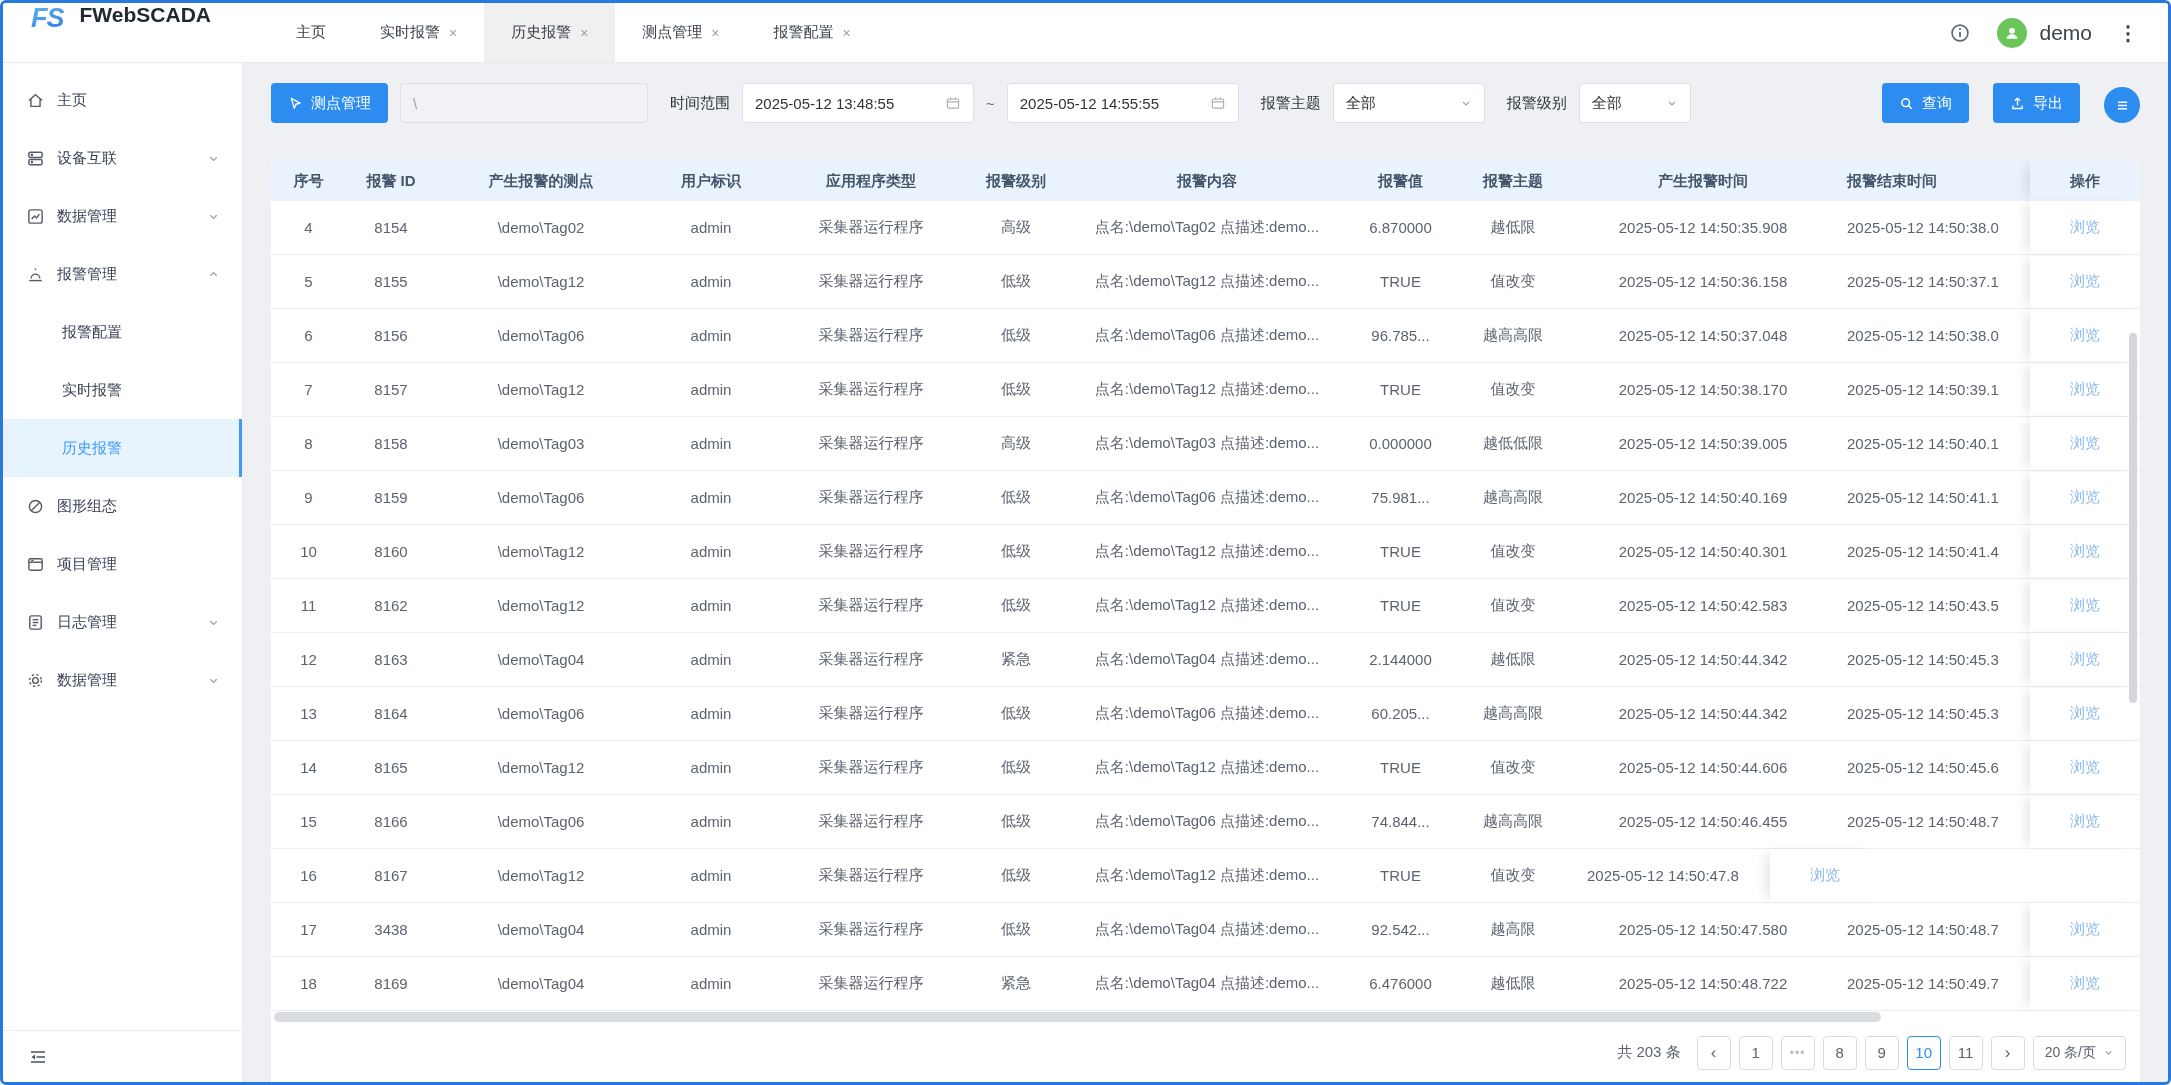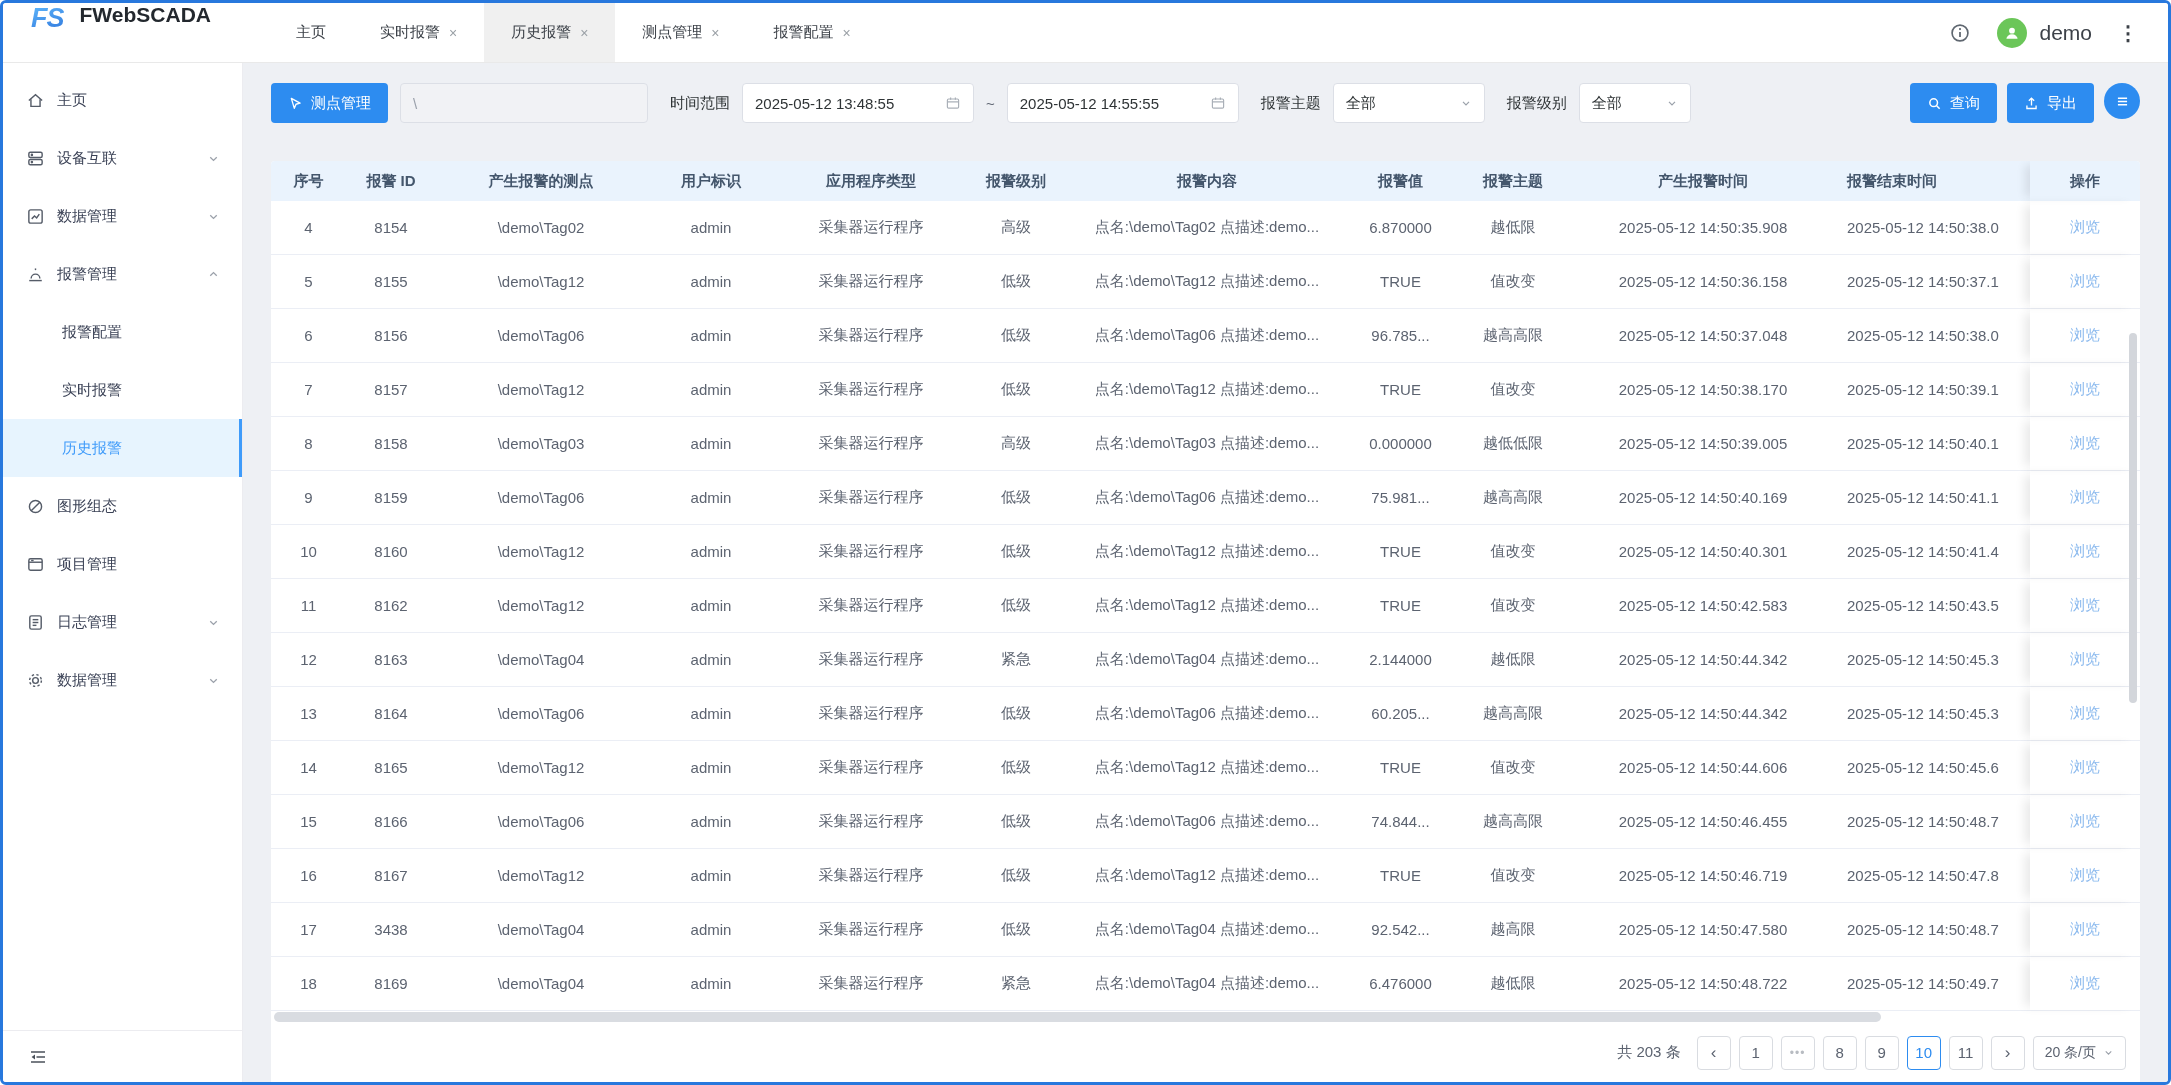--- a/index.html
+++ b/index.html
@@ -55,21 +55,21 @@
     display:flex; align-items:center; padding:0 12px; font-size:15px; color:#2f3436; }
   .point-input { width:248px; background:#f1f2f5; color:#9aa0ab; }
   .tb-label { font-size:15px; color:#2f3436; margin-left:10px; white-space:nowrap; }
   .date-input { width:232px; }
   .date-input .val { flex:1; }
   .tilde { color:#5c6370; font-size:15px; }
   .select-box { display:flex; align-items:center; }
   .select-box .val { flex:1; }
   .sel-topic { width:152px; }
   .sel-level { width:112px; }
-  .toolbar-right { margin-left:auto; display:flex; align-items:flex-start; gap:10px; }
+  .toolbar-right { margin-left:auto; display:flex; align-items:flex-end; gap:24px; }
   .round-btn { width:36px; height:36px; border-radius:50%; background:#2d8cf0; border:none;
     display:flex; align-items:center; justify-content:center; cursor:pointer; }
 
   
   .card { position:absolute; left:28px; right:28px; top:98px; bottom:0; background:#fff;
     border-radius:4px 4px 0 0; display:flex; flex-direction:column; overflow:hidden; }
   .t-head { display:flex; height:40px; background:#eaf3fd; }
   .cell { flex:0 0 auto; display:flex; align-items:center; justify-content:center;
     font-size:15px; color:#5c6370; white-space:nowrap; overflow:hidden; }
   .cell.h { font-weight:700; color:#44566c; }
@@ -597,21 +597,20 @@
           <div class="trow">
             <div class="cell c0">16</div>
             <div class="cell c1">8167</div>
             <div class="cell c2">\demo\Tag12</div>
             <div class="cell c3">admin</div>
             <div class="cell c4">采集器运行程序</div>
             <div class="cell c5">低级</div>
             <div class="cell c6">点名:\demo\Tag12 点描述:demo...</div>
             <div class="cell c7">TRUE</div>
             <div class="cell c8">值改变</div>
-            <div class="cell c9">2025-05-12 14:50:46.719</div>
             <div class="cell c10">2025-05-12 14:50:47.8</div>
             <div class="cell c11">
               <span class="view-link">浏览</span>
             </div>
           </div>
           <div class="trow">
             <div class="cell c0">17</div>
             <div class="cell c1">3438</div>
             <div class="cell c2">\demo\Tag04</div>
             <div class="cell c3">admin</div>

